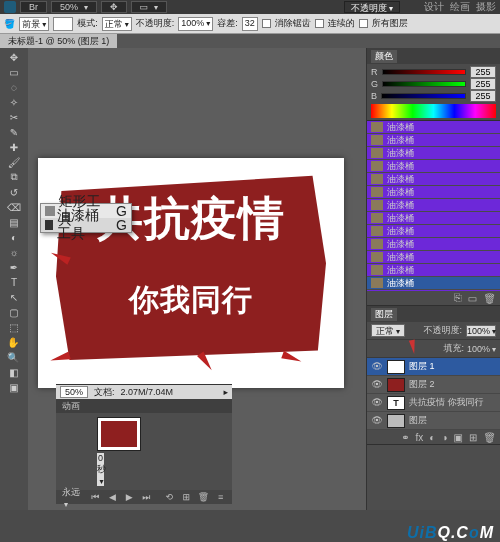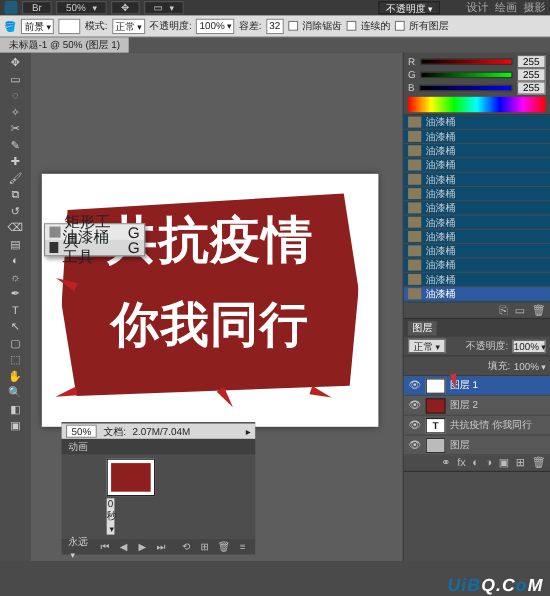--- a/index.html
+++ b/index.html
@@ -30,21 +30,21 @@
   
   .main { display: flex; height: calc(542px - 14px - 14px - 20px - 14px - 18px); }
   .toolbar { width: 28px; background: #4d4d4d; display: flex; flex-direction: column; align-items: center; padding-top: 2px; gap: 1px; }
   .toolbar .tool { width: 18px; height: 14px; display: flex; align-items: center; justify-content: center; color: #ccc; font-size: 10px; cursor: pointer; }
 
   .canvasarea { flex: 1; background: #5d5d5d; position: relative; overflow: hidden; }
   .canvas { position: absolute; left: 10px; top: 110px; width: 306px; height: 230px; background: #fff; box-shadow: 0 0 6px rgba(0,0,0,.5); }
   .redshape { position: absolute; left: 18px; top: 14px; width: 270px; height: 190px; background: #8e1f1f; clip-path: polygon(2% 10%, 95% 2%, 100% 48%, 97% 94%, 5% 99%, 0% 55%); }
   .canvas .cnline { position:absolute; font-weight:700; color:#fff; text-align:center; width:100%; letter-spacing:1px; }
   .line1 { top: 30px; font-size: 46px; }
-  .line2 { top: 108px; font-size: 44px; }
+  .line2 { top: 122px; font-size: 30px; }
   .arrow { position:absolute; width:0; height:0; }
   .arrow.a1 { left:12px; top:95px; border-right:20px solid #b22; border-top:4px solid transparent; border-bottom:4px solid transparent; transform:rotate(25deg);}
   .arrow.a2 { left:12px; top:196px; border-right:20px solid #b22; border-top:4px solid transparent; border-bottom:4px solid transparent; transform:rotate(-15deg);}
   .arrow.a3 { left:244px; top:196px; border-left:20px solid #b22; border-top:4px solid transparent; border-bottom:4px solid transparent; transform:rotate(20deg);}
   .arrow.a4 { left:158px; top:200px; border-left:20px solid #b22; border-top:4px solid transparent; border-bottom:4px solid transparent; transform:rotate(55deg);}
 
   
   .flyout { position:absolute; left:12px; top:155px; width:92px; background:#d8d8d8; border:1px solid #888; box-shadow: 2px 2px 4px rgba(0,0,0,.4); color:#222; font-size:14px; }
   .flyout .row { display:flex; align-items:center; height:14px; padding:0 4px; gap:4px; }
   .flyout .row:first-child { background:#e8e8e8; }
@@ -61,21 +61,21 @@
 
   
   .rgbrow { display:flex; align-items:center; height:12px; gap:4px; font-size:9px; }
   .rgbrow .track { flex:1; height:6px; background: linear-gradient(to right,#000,#f00); border:1px solid #333; position:relative;}
   .rgbrow .trackg { background: linear-gradient(to right,#000,#0f0); }
   .rgbrow .trackb { background: linear-gradient(to right,#000,#00f); }
   .rgbrow input { width:26px; height:12px; font-size:9px; text-align:center; border:1px solid #666; background:#ddd; }
   .spectrum { height:14px; width:100%; background: linear-gradient(to right, red, yellow, lime, cyan, blue, magenta, red); margin-top:2px;}
 
   
-  .histlist { height: 170px; overflow-y: auto; background:#0c4a6e; }
+  .histlist { height: 170px; overflow-y: auto; background:#6d28d9; }
   .histlist .row { display:flex; align-items:center; height:13px; padding:0 4px; gap:4px; border-bottom:1px solid #4a4a4a; font-size:9px; }
   .histlist .row .icon { width:12px; height:10px; background:#8a7a5a; }
   .histlist .row.sel { background:#2d5aa0; color:#fff; }
   .histlist::-webkit-scrollbar { width:10px; }
   .histlist::-webkit-scrollbar-thumb { background:#777; }
   .histlist::-webkit-scrollbar-track { background:#3a3a3a; }
 
   
   .layershdr { display:flex; align-items:center; gap:4px; padding:2px 4px; font-size:9px; border-bottom:1px solid #3a3a3a;}
   .layershdr .combo { background:#ddd; color:#222; border:1px solid #666; padding:0 4px; height:13px; font-size:9px;}
@@ -241,20 +241,23 @@
           <span class="btn">⊞</span>
           <span class="btn">🗑</span>
           <span class="btn">≡</span>
         </div>
       </div>
     </div>
 
     <div class="panels">
 
       <div class="panel">
+        <div class="hdr">
+            <span class="tab active">颜色</span>
+          </div>
         <div class="body">
           <div class="rgbrow">
               <span>R</span>
               <div class="track"></div>
               <input value="255" style="">
             </div>
           <div class="rgbrow">
               <span>G</span>
               <div class="track trackg"></div>
               <input value="255" style="">

